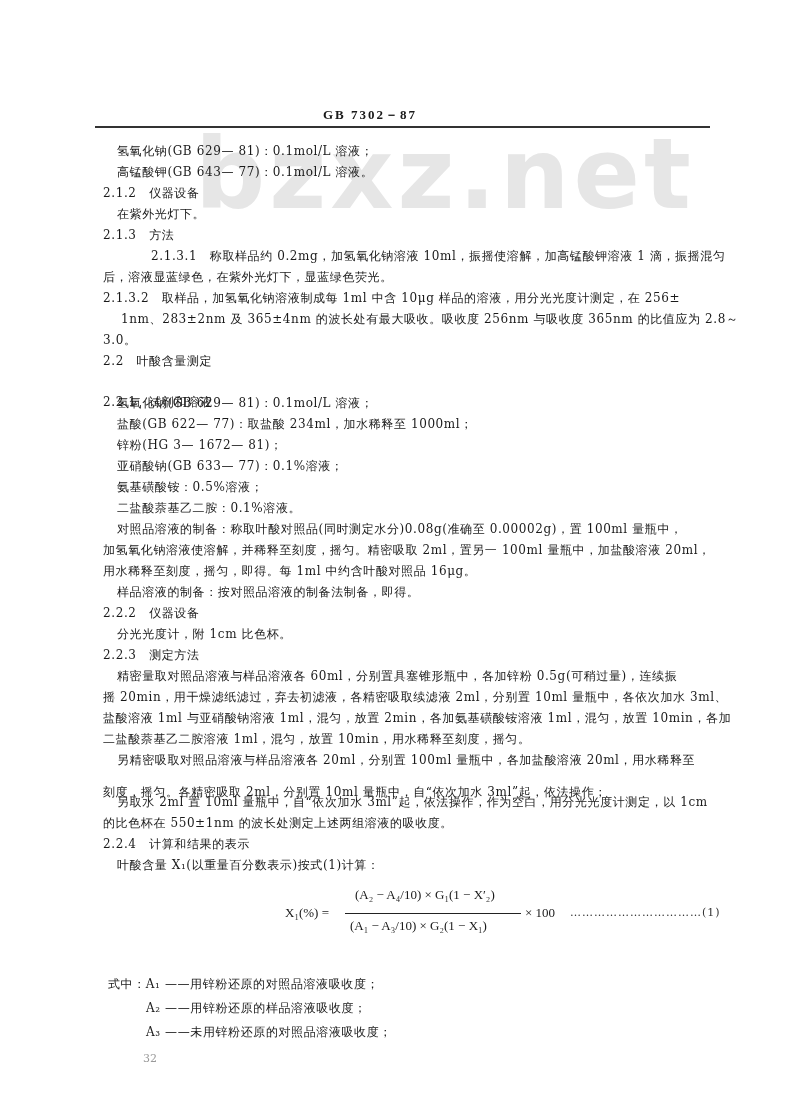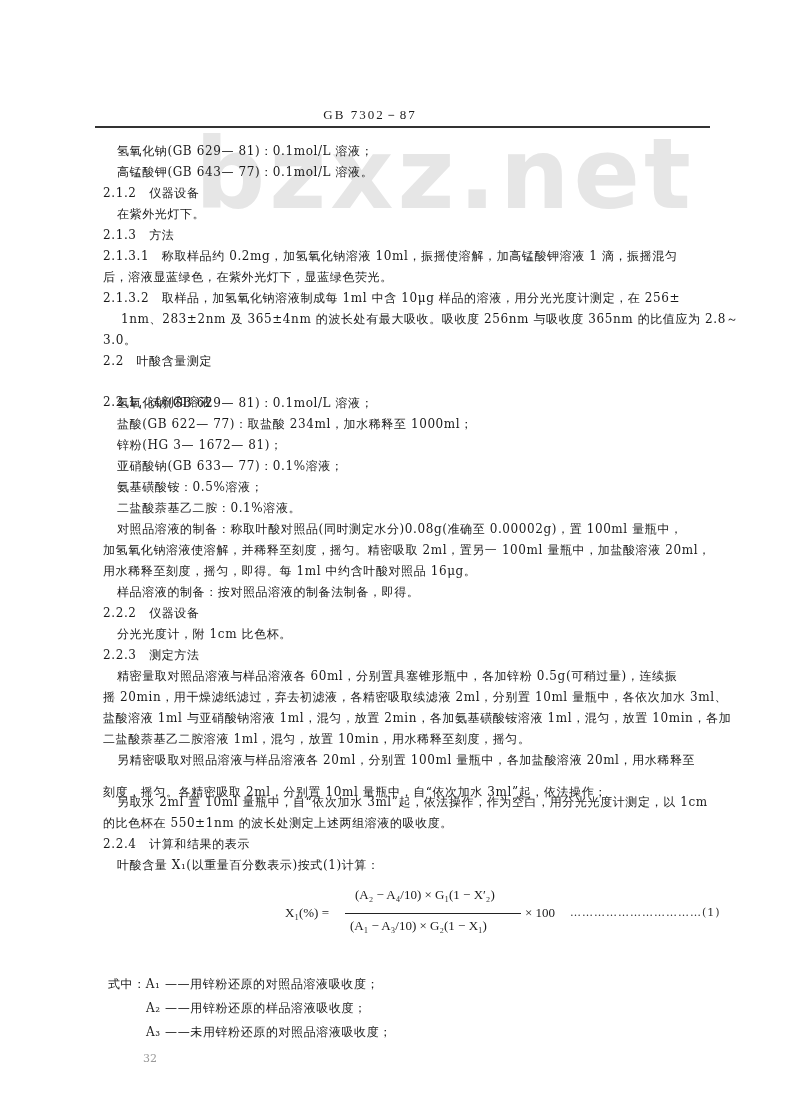--- a/index.html
+++ b/index.html
@@ -7,21 +7,21 @@
       width: 800px; height: 1103px; background: #ffffff; position: relative; overflow: hidden;
       font-family: "DejaVu Serif", "Liberation Serif", serif; color: #1a1a1a;
     }
     .watermark {
       position: absolute; left: 195px; top: 125px; font-family: "DejaVu Sans", "Liberation Sans", sans-serif;
       font-weight: bold; font-size: 98px; color: #e6e6e6; letter-spacing: 4px; line-height: 1; z-index: 0;
       user-select: none;
     }
     .header {
       position: absolute; left: 0; top: 106px; width: 740px; text-align: center;
-      font-family: "Liberation Serif", serif; font-weight: normal; font-size: 13px; letter-spacing: 2px; z-index: 1;
+      font-family: "Liberation Serif", serif; font-weight: bold; font-size: 13px; letter-spacing: 2px; z-index: 1;
     }
     .rule { position: absolute; left: 95px; top: 126px; width: 615px; height: 2px; background: #333; z-index: 1; }
     .line {
       position: absolute; font-size: 12px; line-height: 16px; white-space: nowrap; z-index: 1; letter-spacing: 0.6px;
     }
     .i1 { left: 117px; }
     .i0 { left: 103px; }
     .formula { position: absolute; left: 285px; top: 883px; width: 290px; height: 60px; z-index: 1; font-family: "Liberation Serif", serif; font-size: 13px; }
     .formula .lhs { position: absolute; left: 0; top: 22px; }
     .formula .frac-line { position: absolute; left: 60px; top: 30px; width: 176px; height: 1px; background: #222; }
@@ -37,21 +37,21 @@
 <div class="watermark">bzxz.net</div>
 <div class="header">GB 7302－87</div>
 <div class="rule"></div>
 
 <div id="body-lines">
     <div class="line i1" style="top: 143px;">氢氧化钠(GB 629— 81)：0.1mol/L 溶液；</div>
     <div class="line i1" style="top: 164px;">高锰酸钾(GB 643— 77)：0.1mol/L 溶液。</div>
     <div class="line i0" style="top: 185px;">2.1.2　仪器设备</div>
     <div class="line i1" style="top: 206px;">在紫外光灯下。</div>
     <div class="line i0" style="top: 227px;">2.1.3　方法</div>
-    <div class="line i0" style="top: 248px;">2.1.3.1　称取样品约 0.2mg，加氢氧化钠溶液 10ml，振摇使溶解，加高锰酸钾溶液 1 滴，振摇混匀</div>
+    <div class="line i0" style="top: 248px; margin-left: 48px;">2.1.3.1　称取样品约 0.2mg，加氢氧化钠溶液 10ml，振摇使溶解，加高锰酸钾溶液 1 滴，振摇混匀</div>
     <div class="line " style="left: 103px; top: 269px;">后，溶液显蓝绿色，在紫外光灯下，显蓝绿色荧光。</div>
     <div class="line i0" style="top: 290px;">2.1.3.2　取样品，加氢氧化钠溶液制成每 1ml 中含 10μg 样品的溶液，用分光光度计测定，在 256±</div>
     <div class="line " style="left: 121px; top: 311px;">1nm、283±2nm 及 365±4nm 的波长处有最大吸收。吸收度 256nm 与吸收度 365nm 的比值应为 2.8～</div>
     <div class="line " style="left: 103px; top: 332px;">3.0。</div>
     <div class="line i0" style="top: 353px;">2.2　叶酸含量测定</div>
     <div class="line i0" style="top: 374px; margin-top: 20px;">2.2.1　试剂和溶液</div>
     <div class="line i1" style="top: 395px;">氢氧化钠(GB 629— 81)：0.1mol/L 溶液；</div>
     <div class="line i1" style="top: 416px;">盐酸(GB 622— 77)：取盐酸 234ml，加水稀释至 1000ml；</div>
     <div class="line i1" style="top: 437px;">锌粉(HG 3— 1672— 81)；</div>
     <div class="line i1" style="top: 458px;">亚硝酸钠(GB 633— 77)：0.1%溶液；</div>

